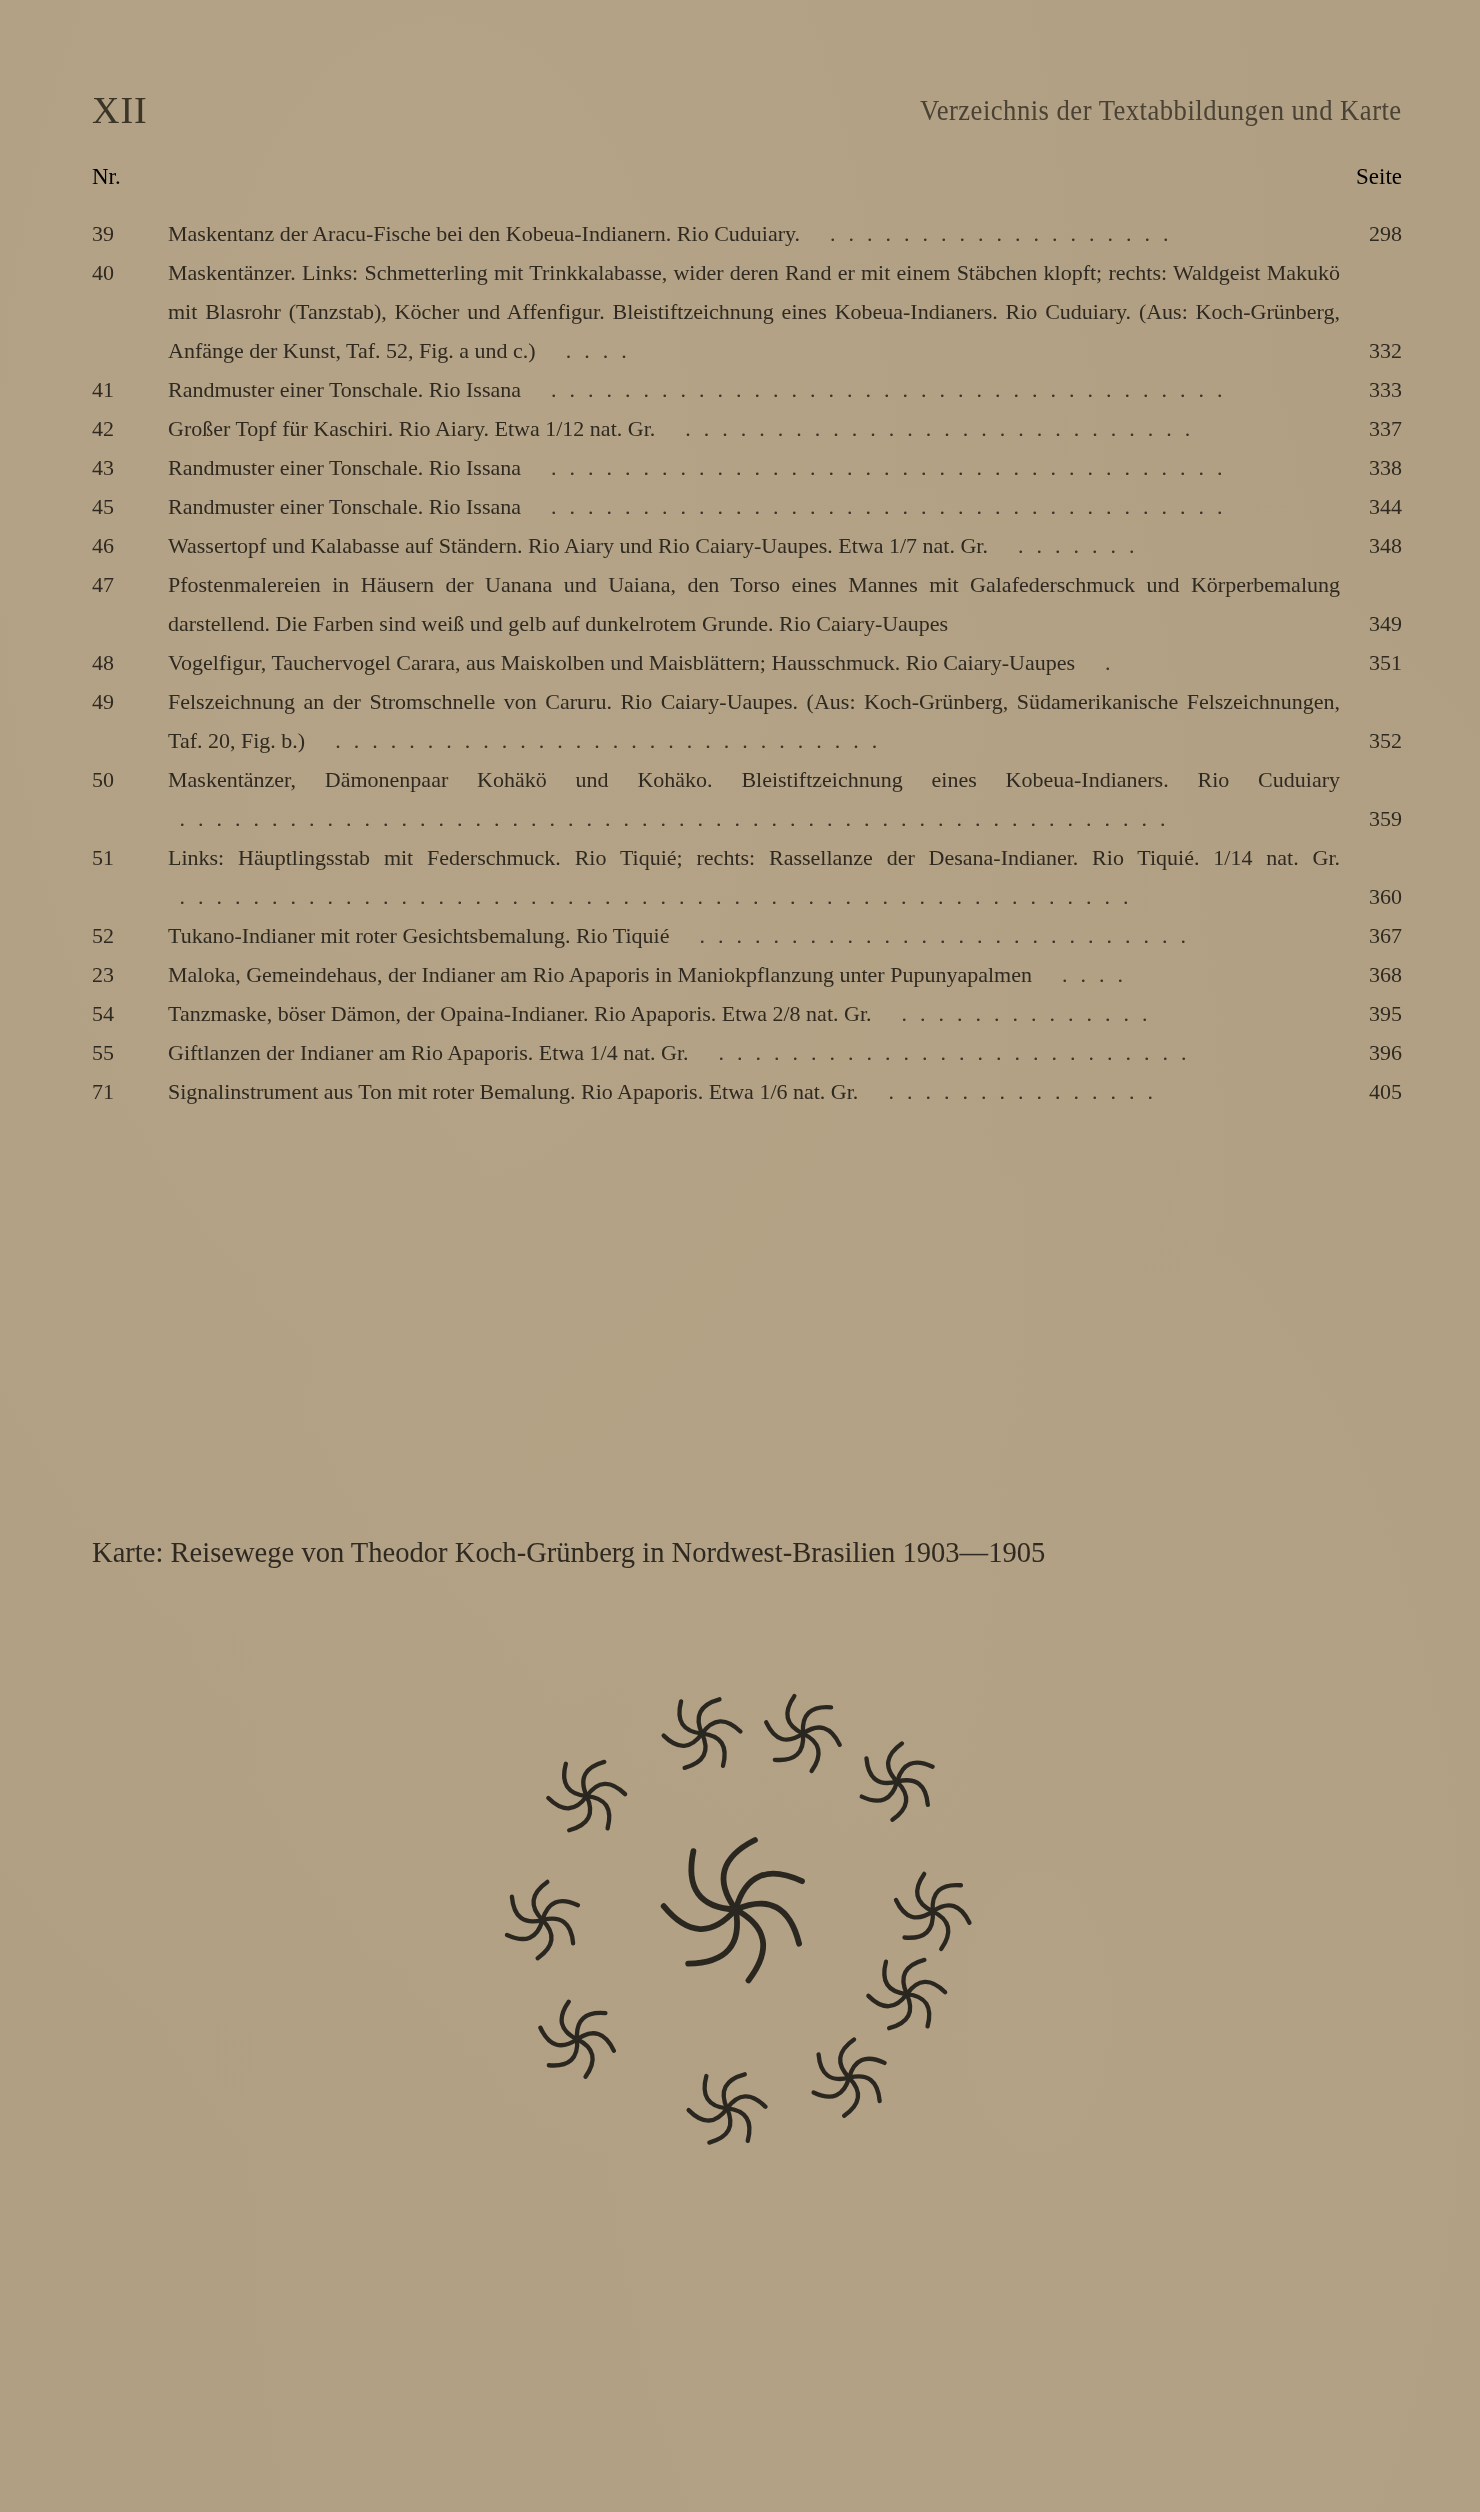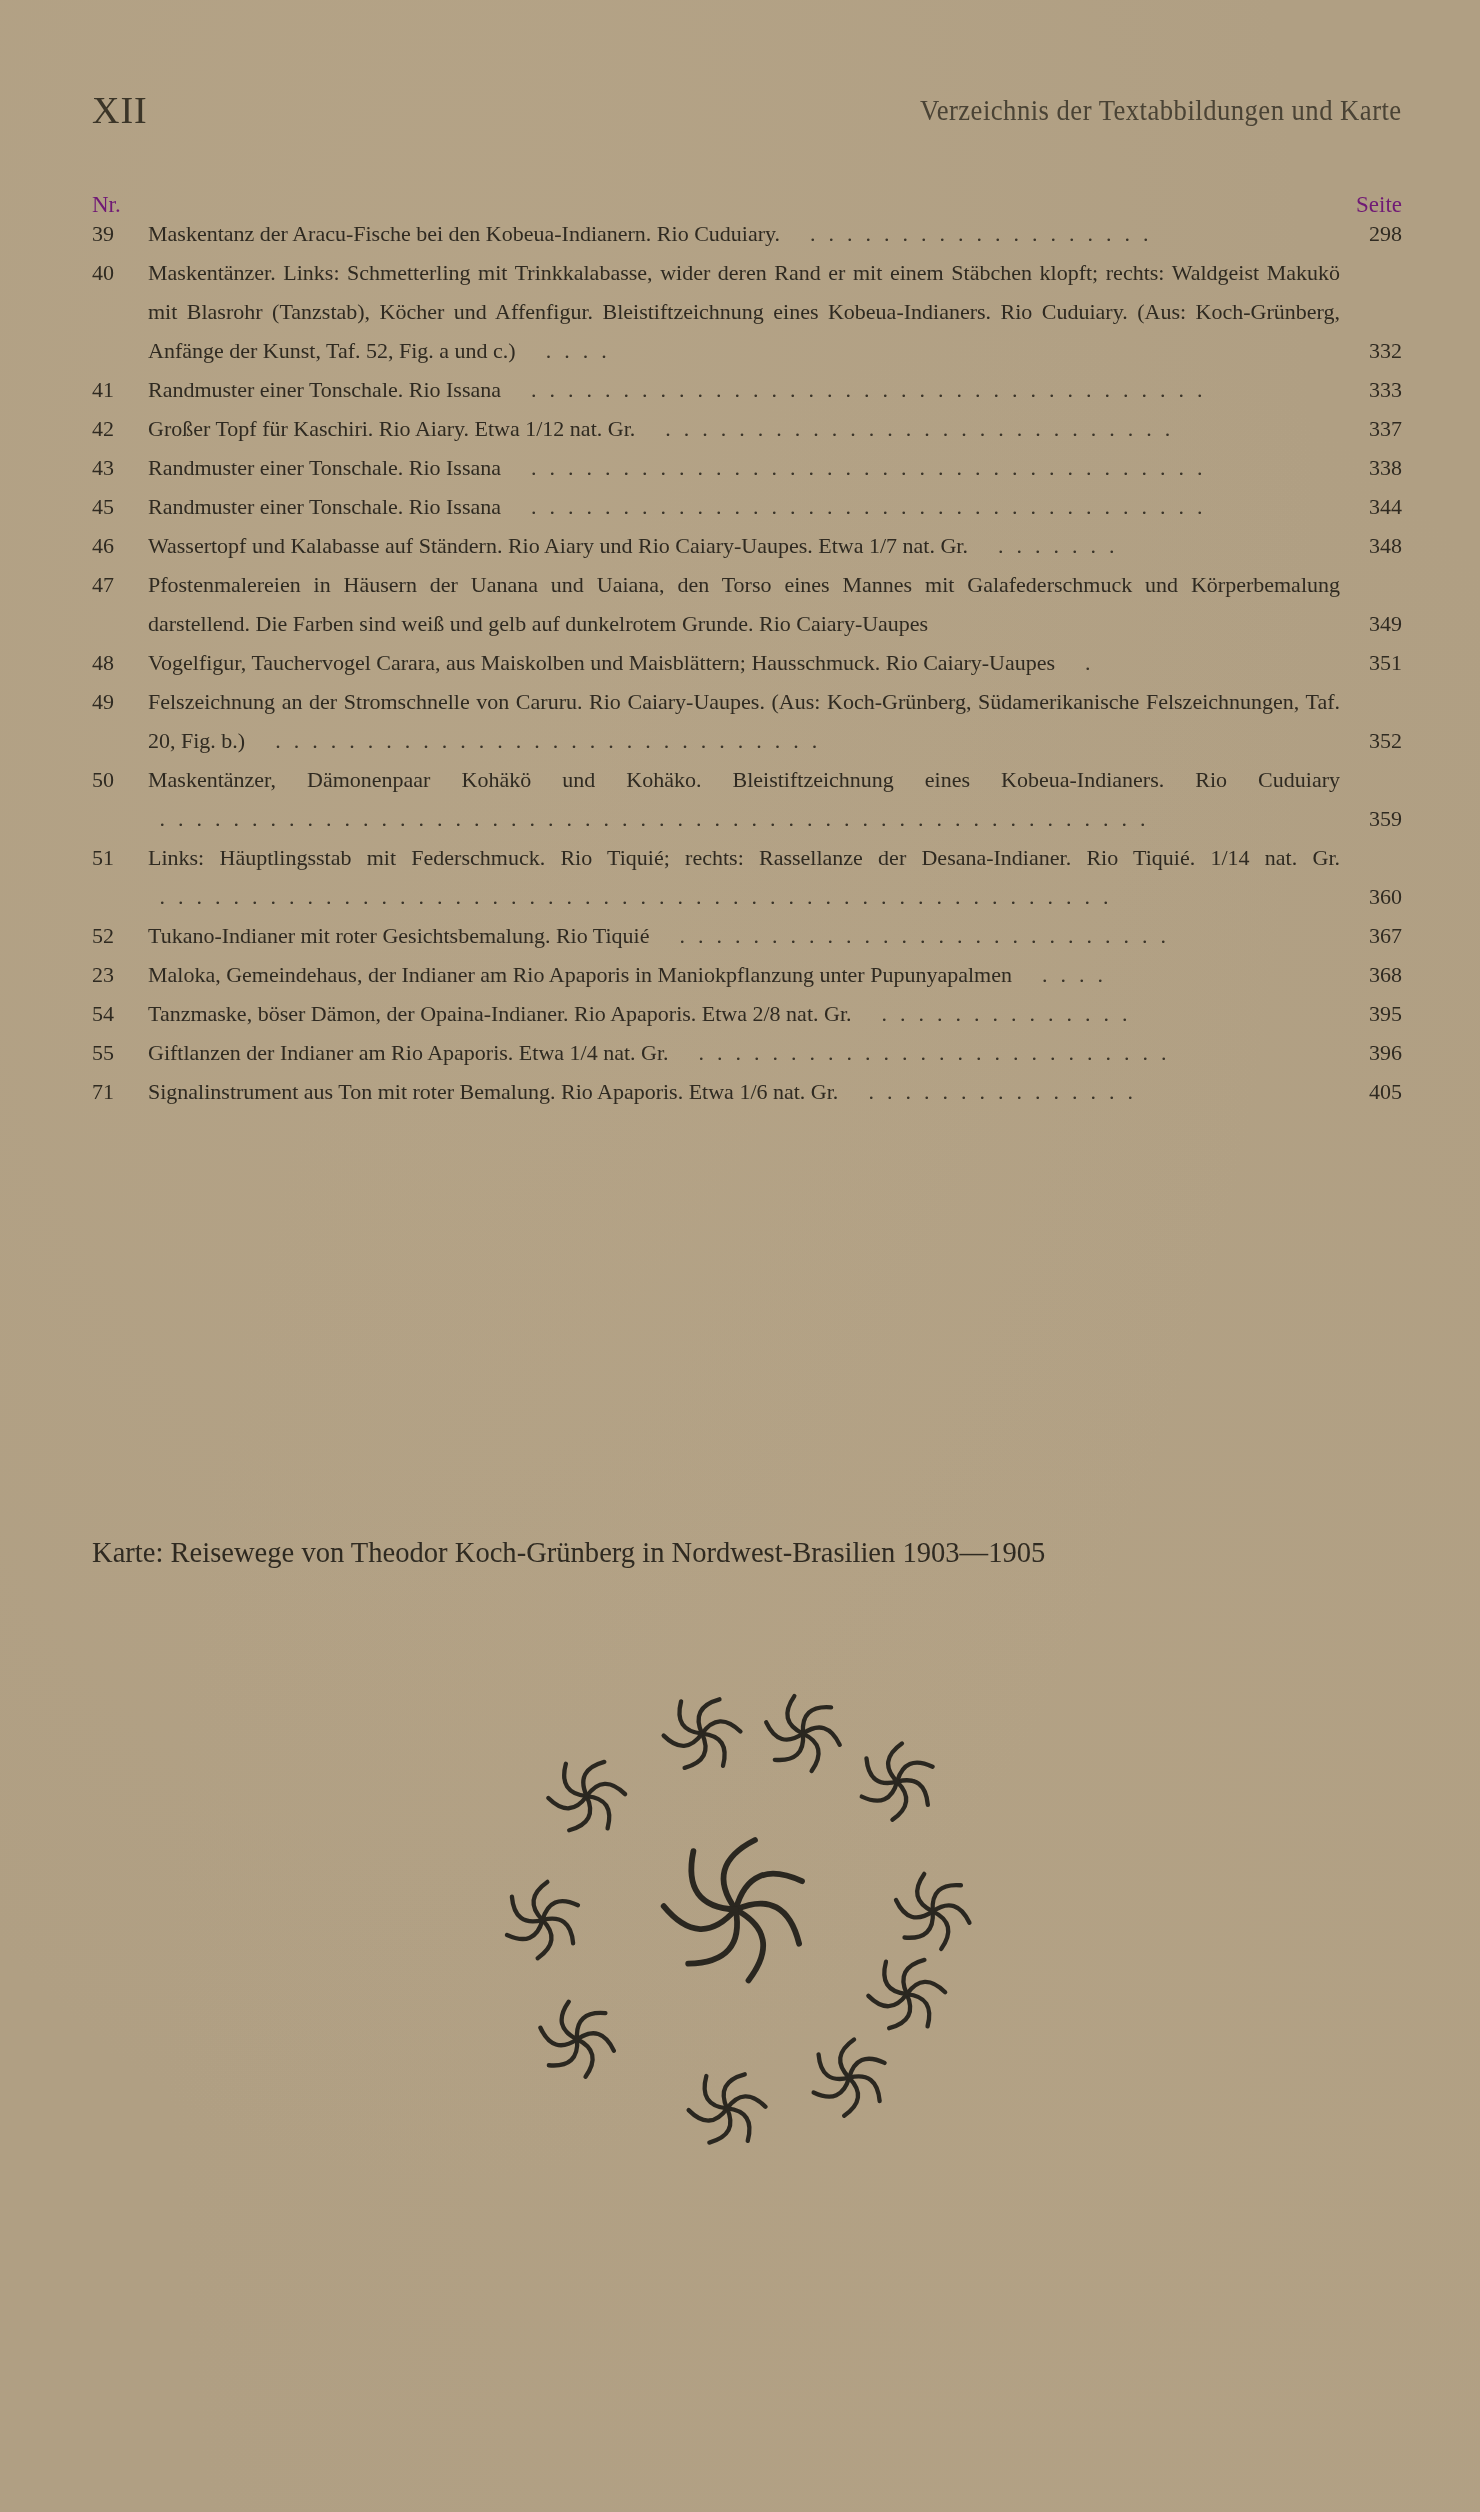--- a/index.html
+++ b/index.html
@@ -26,39 +26,39 @@
       font-size: 38px; color: #3b3528; letter-spacing: 1px;
     }
     .running-title {
       position: absolute; right: 0; top: 5.8px;
       font-family: "Liberation Serif", serif;
       font-size: 29px; color: #4a4335; letter-spacing: 0.5px;
       transform: scaleX(0.92); transform-origin: right center;
     }
 
     .col-headers {
-      position: absolute; left: 92px; top: 192px; width: 1310px; height: 29px;
-      font-family: "Liberation Serif", serif;
-      font-size: 23px; color: #701a75;
+      position: absolute; left: 92px; top: 164px; width: 1310px; height: 29px;
+      font-family: "Liberation Serif", serif;
+      font-size: 23px; color: #000000;
     }
     .col-nr { position: absolute; left: 0; top: 0; }
     .col-seite { position: absolute; right: 0; top: 0; text-align: center; }
 
     .entries {
       position: absolute; left: 92px; top: 214px; width: 1310px;
       font-family: "Liberation Serif", serif;
       font-size: 22px; line-height: 39px; color: #2f2a21;
     }
     .entry { position: relative; display: block; }
     .entry-nr {
       position: absolute; left: 0; top: 0; width: 38px;
       text-align: left;
     }
     .entry-body {
-      margin-left: 56px; margin-right: 62px;
+      margin-left: 76px; margin-right: 62px;
       text-align: justify;
       text-align-last: left;
       position: relative;
     }
     .entry-text { display: inline; }
     .leader {
       display: inline;
       letter-spacing: 12.5px;
       color: #3a3429;
       white-space: nowrap;

